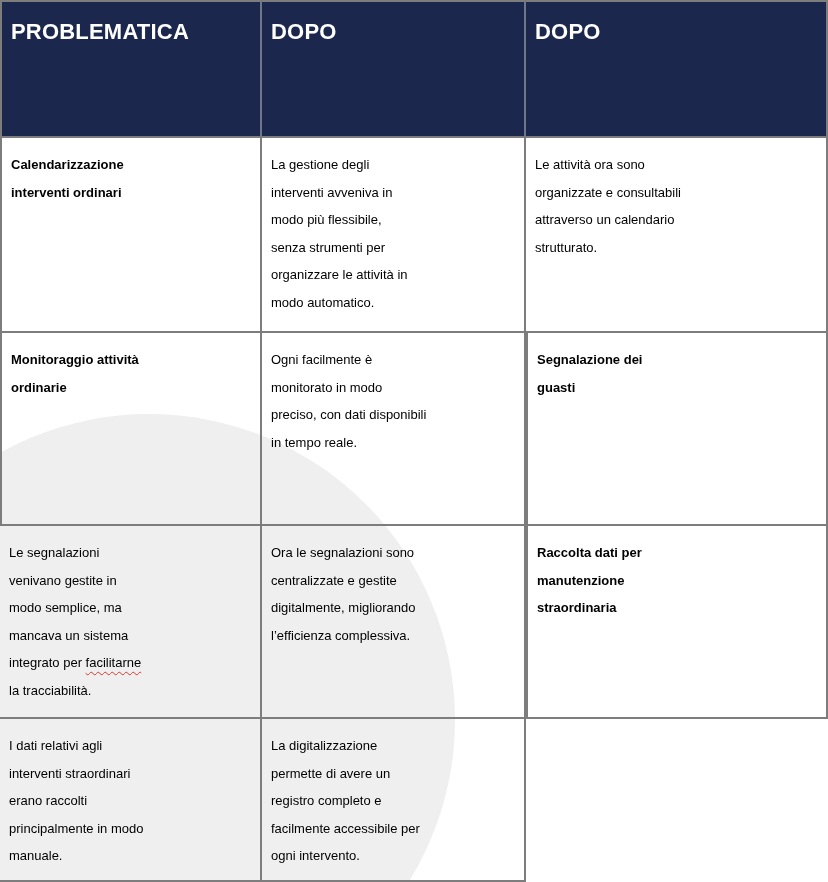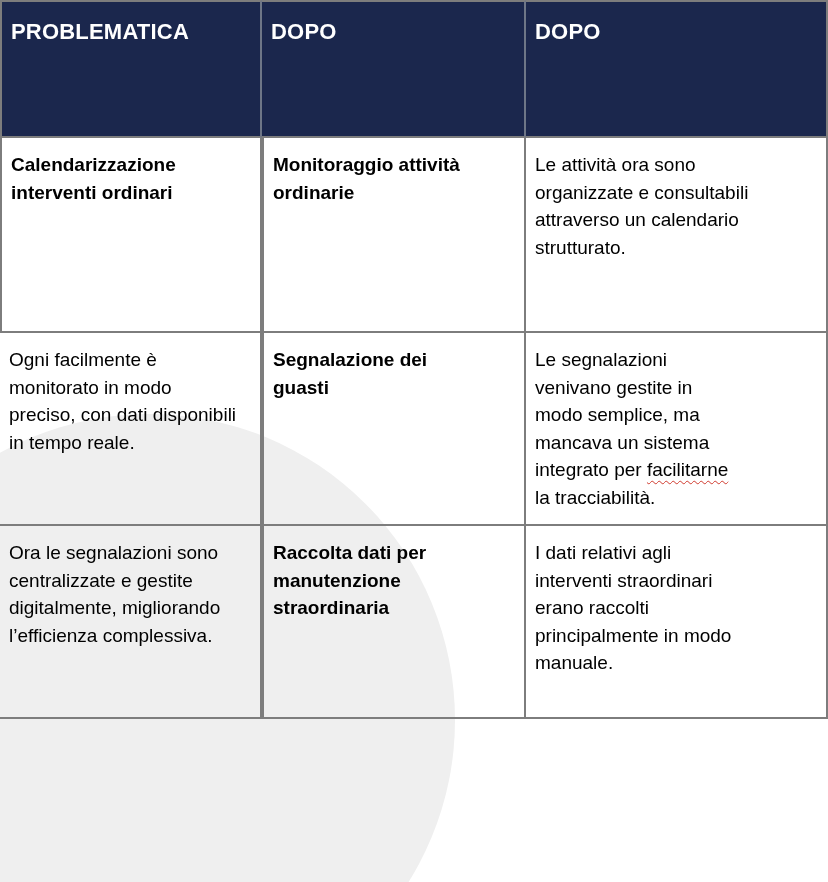--- a/index.html
+++ b/index.html
@@ -41,21 +41,21 @@
     display: grid;
     grid-template-columns: 262px 264px 302px;
     grid-template-rows: 138px 195px 193px 193px 163px;
     z-index: 1;
   }
   .cell {
     border-right: 2px solid var(--border);
     border-bottom: 2px solid var(--border);
     background: transparent;
     padding: 13px 6px 0 9px;
-    font-size: 19px;
+    font-size: 13px;
     line-height: 27.5px;
     white-space: pre;
     overflow: hidden;
   }
   .cell.first-col { border-left: 2px solid var(--border); font-weight: bold; }
   .cell.header {
     background: var(--header-bg);
     color: var(--header-text);
     font-weight: bold;
     font-size: 22px;
@@ -81,27 +81,33 @@
   <div class="watermark-circle"></div>
 
   <div class="table">
 
     <div class="cell header first-col">PROBLEMATICA</div>
     <div class="cell header">DOPO</div>
     <div class="cell header last-col">DOPO</div>
 
     <div class="cell first-col">Calendarizzazione
 interventi ordinari</div>
-    <div class="cell first-col">Monitoraggio attività
-ordinarie</div>
-
+    <div class="cell">La gestione degli
+interventi avveniva in
+modo più flessibile,
+senza strumenti per
+organizzare le attività in
+modo automatico.</div>
     <div class="cell last-col">Le attività ora sono
 organizzate e consultabili
 attraverso un calendario
 strutturato.</div>
+
+    <div class="cell first-col">Monitoraggio attività
+ordinarie</div>
     <div class="cell last-col">Ogni facilmente è
 monitorato in modo
 preciso, con dati disponibili
 in tempo reale.</div>
 
     <div class="cell first-col">Segnalazione dei
 guasti</div>
     <div class="cell">Le segnalazioni
 venivano gestite in
 modo semplice, ma
@@ -114,14 +120,19 @@
 l’efficienza complessiva.</div>
 
     <div class="cell first-col">Raccolta dati per
 manutenzione
 straordinaria</div>
     <div class="cell">I dati relativi agli
 interventi straordinari
 erano raccolti
 principalmente in modo
 manuale.</div>
+    <div class="cell last-col">La digitalizzazione
+permette di avere un
+registro completo e
+facilmente accessibile per
+ogni intervento.</div>
   </div>
 </div>
 
 </body></html>

